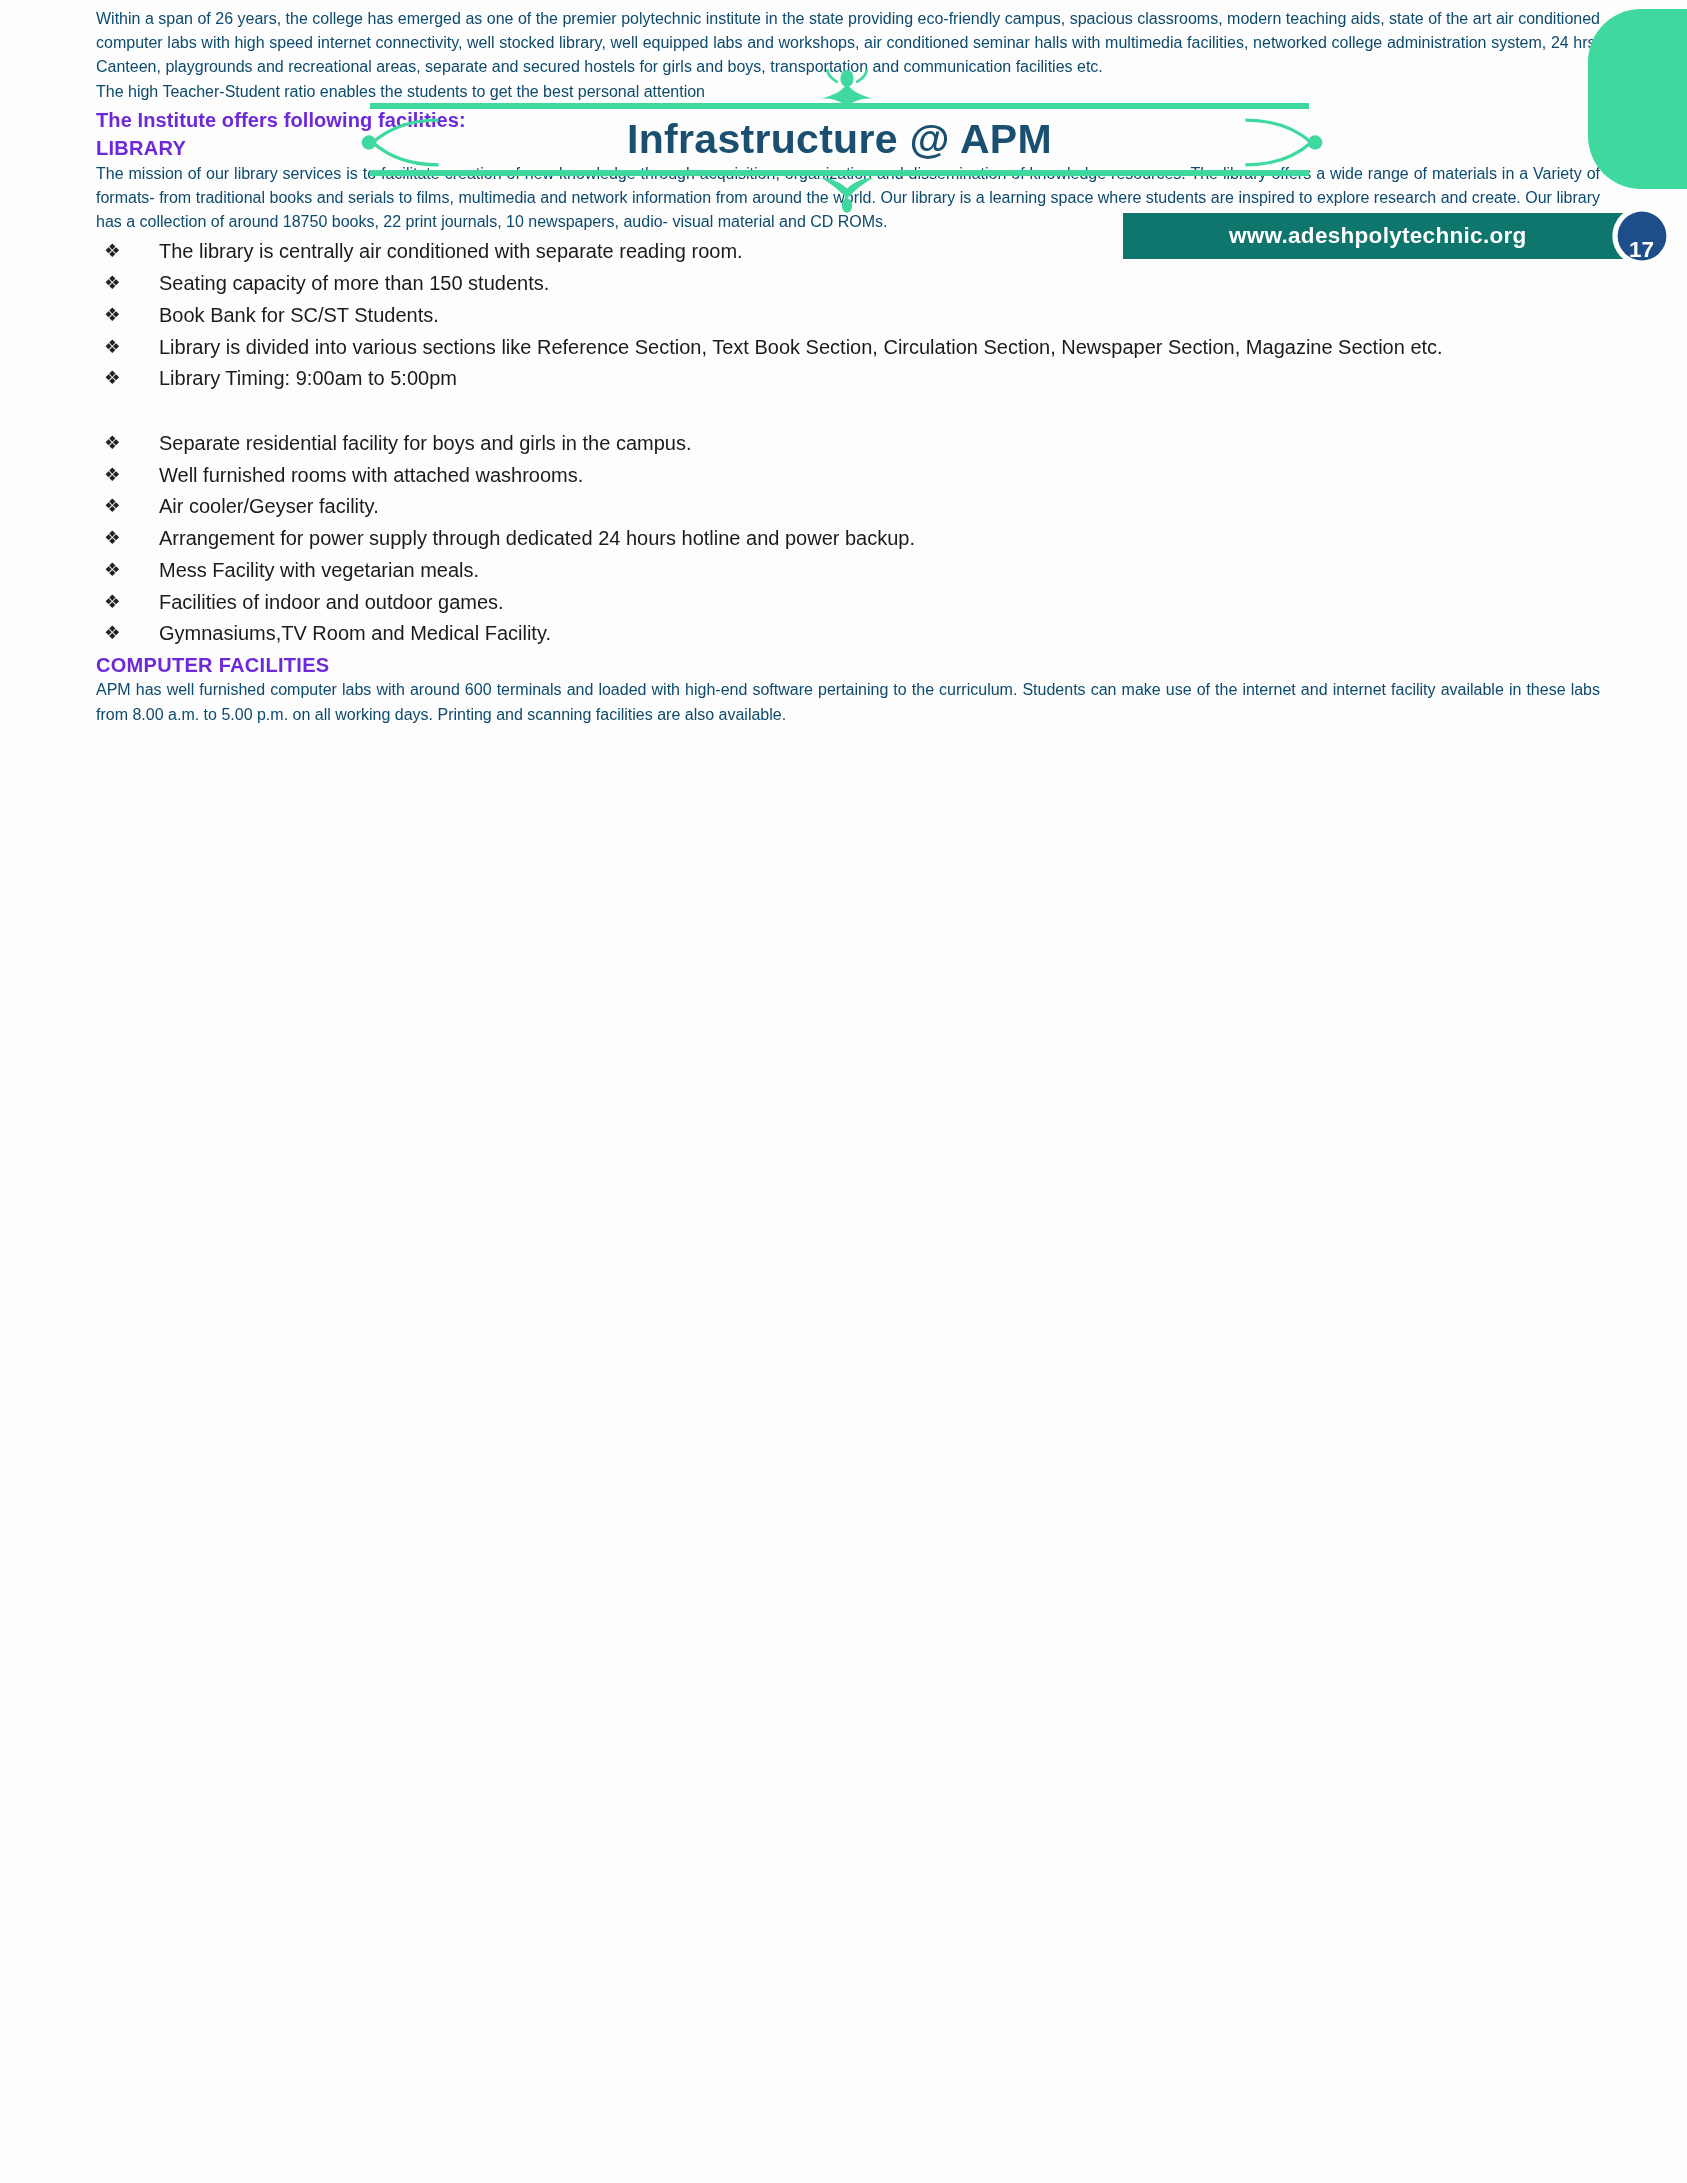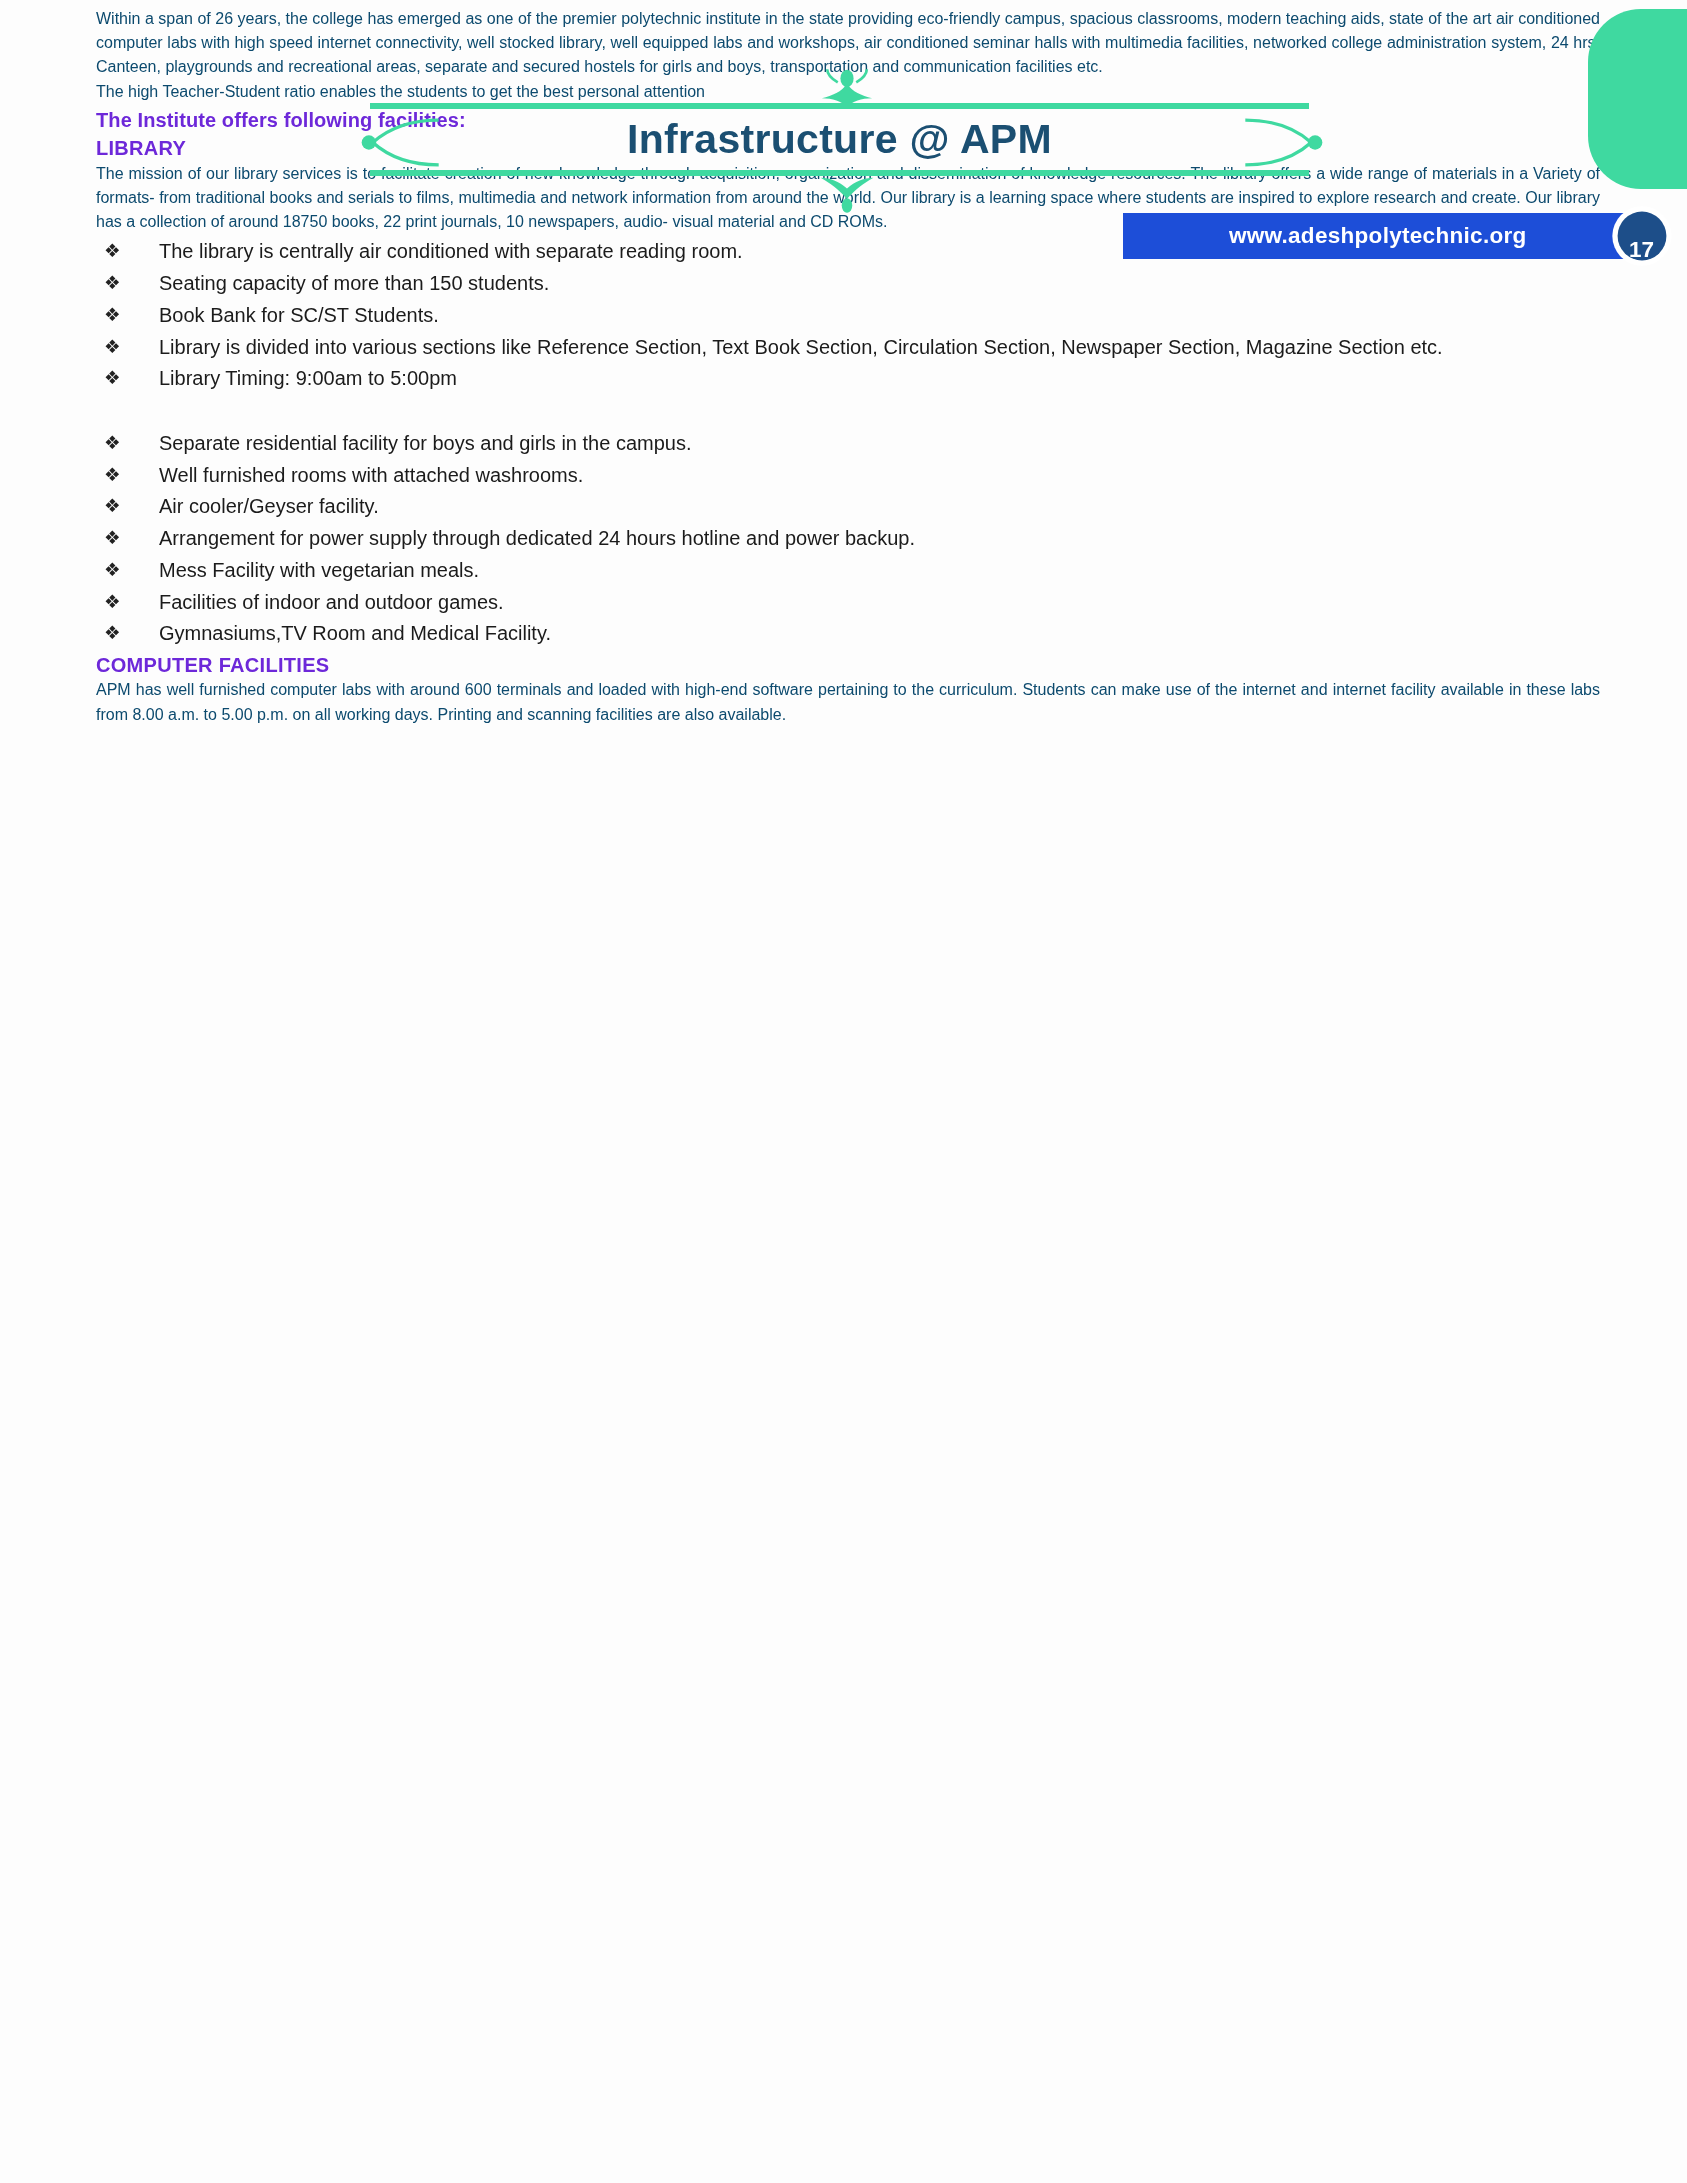--- a/index.html
+++ b/index.html
@@ -185,21 +185,21 @@
     top: 198px;
     height: 66px;
     background: #ffffff;
   }
   .url-pill {
     position: absolute;
     right: 41px;
     top: 213px;
     height: 46px;
     min-width: 523px;
-    background: #1d4ed8;
+    background: #0f766e;
     display: flex;
     align-items: center;
     justify-content: center;
     padding: 0 40px 0 26.5px;
     box-sizing: border-box;
   }
   .url-text {
     color: #ffffff;
     font-size: 22.5px;
     font-weight: 700;

